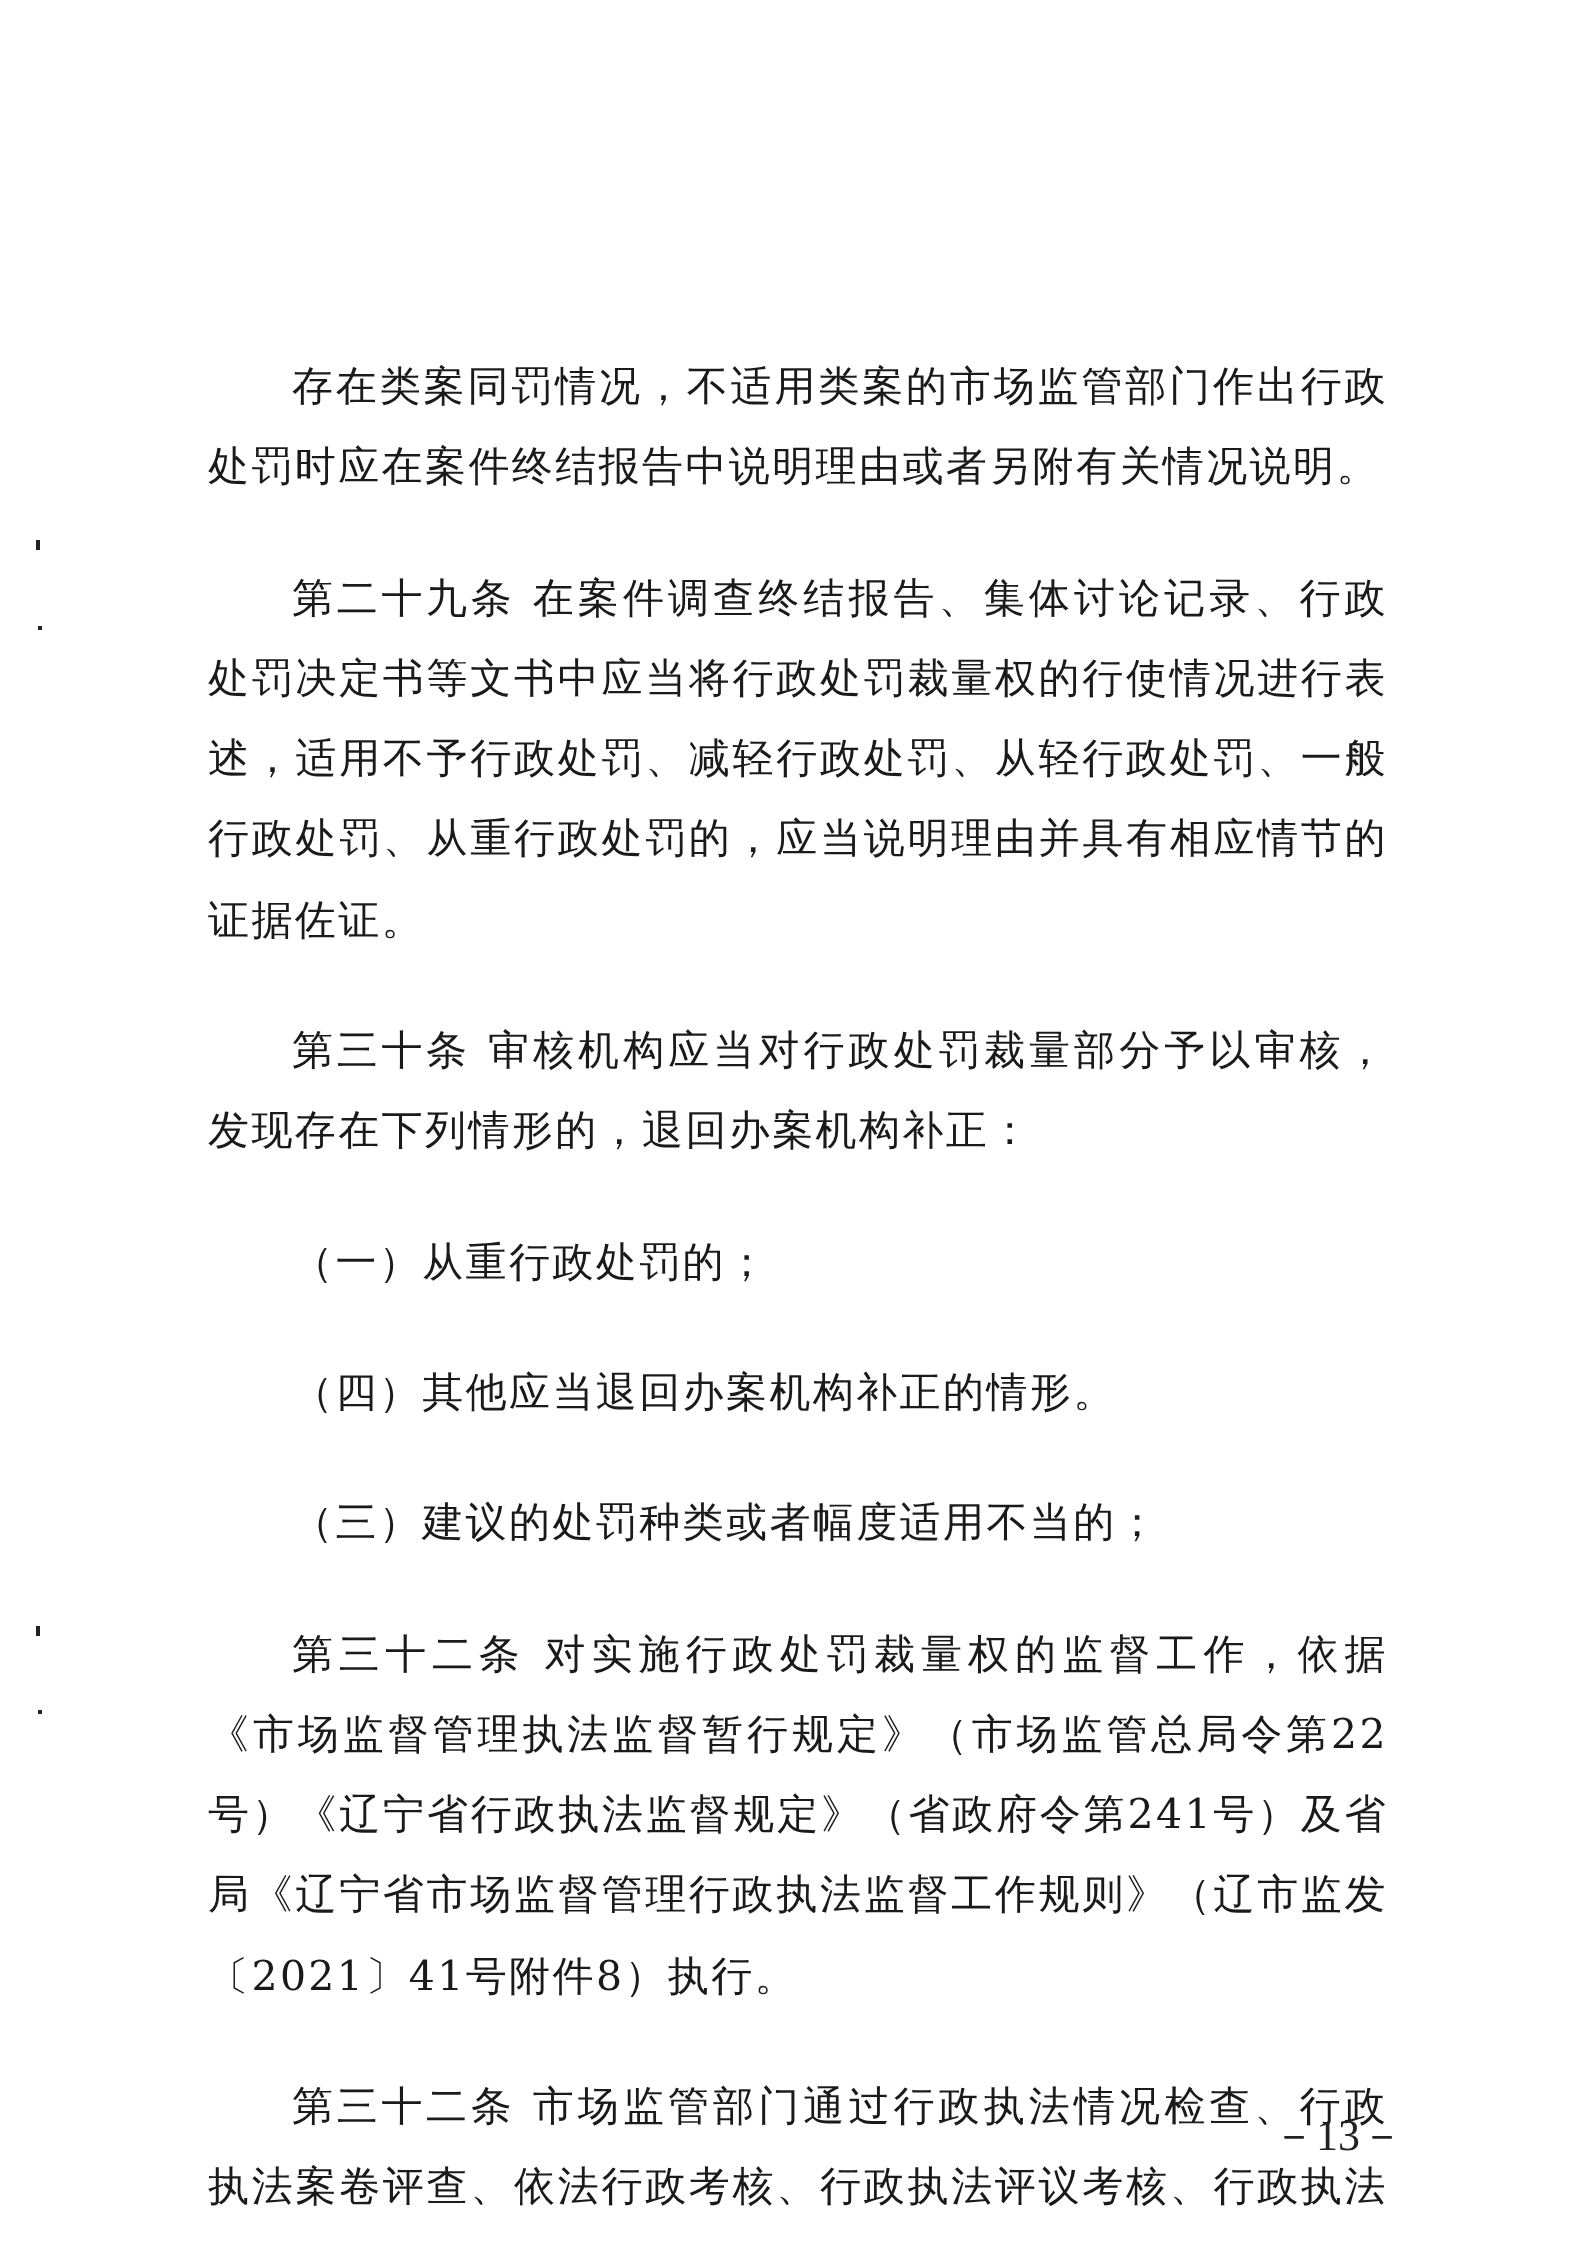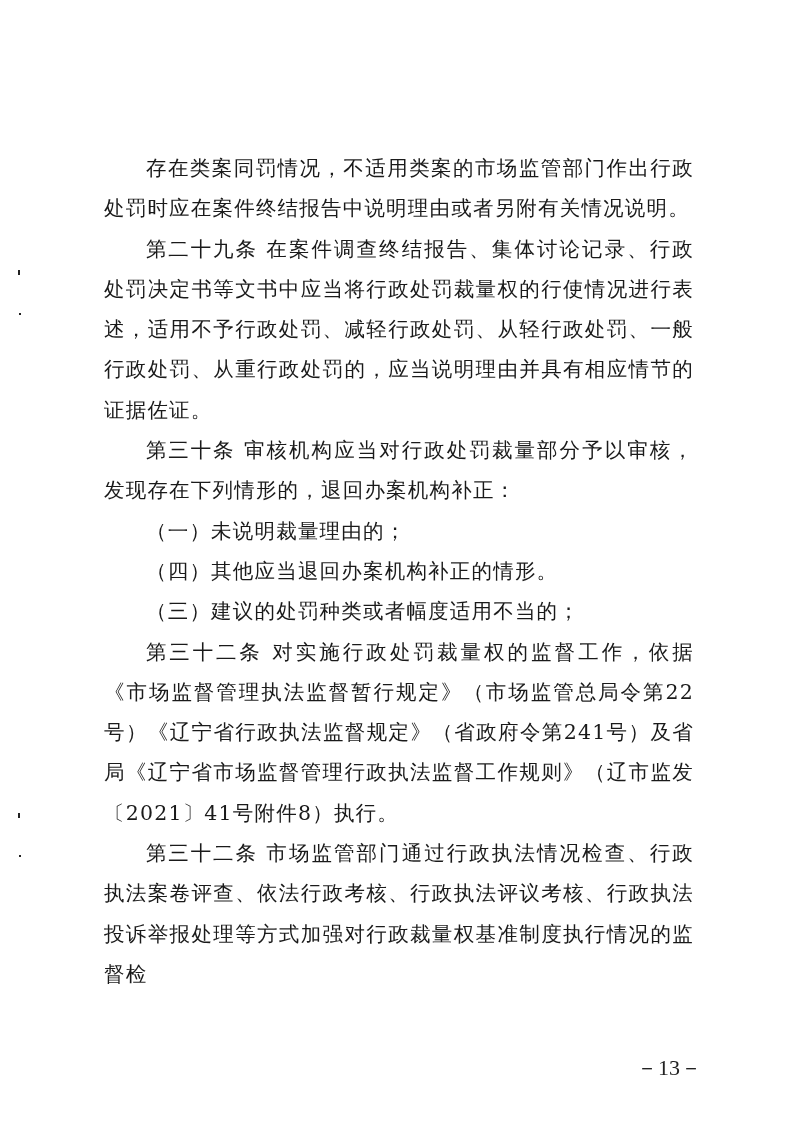--- a/index.html
+++ b/index.html
@@ -5,21 +5,21 @@
     html, body { margin: 0; padding: 0; }
     body {
       width: 794px; height: 1123px; background: #ffffff; position: relative; overflow: hidden;
       font-family: "DejaVu Serif", "Liberation Serif", serif; color: #1a1a1a;
     }
     .page { position: absolute; left: 104px; top: 148px; width: 590px; }
     .para {
       font-size: 20.5px; line-height: 40.3px; margin: 0; text-align: justify;
       text-align-last: left; letter-spacing: 1.2px;
     }
-    .indent { text-indent: 42px; }
+    .indent { text-indent: 42px; margin-top: 25px; }
     .article-title { font-weight: normal; font-family: "DejaVu Sans", "Liberation Sans", sans-serif; letter-spacing: 1px; }
     .page-number {
       position: absolute; left: 636px; top: 1053px; font-size: 22px;
       font-family: "Liberation Serif", "DejaVu Serif", serif; color: #222;
     }
     .mark { position: absolute; background: #222; }
   </style>
 </head>
 <body>
 
@@ -27,21 +27,21 @@
   <p class="para indent">
     <span>存在类案同罚情况，不适用类案的市场监管部门作出行政处罚时应在案件终结报告中说明理由或者另附有关情况说明。</span>
   </p>
   <p class="para indent">
     <span class="article-title">第二十九条</span><span> 在案件调查终结报告、集体讨论记录、行政处罚决定书等文书中应当将行政处罚裁量权的行使情况进行表述，适用不予行政处罚、减轻行政处罚、从轻行政处罚、一般行政处罚、从重行政处罚的，应当说明理由并具有相应情节的证据佐证。</span>
   </p>
   <p class="para indent">
     <span class="article-title">第三十条</span><span> 审核机构应当对行政处罚裁量部分予以审核，发现存在下列情形的，退回办案机构补正：</span>
   </p>
   <p class="para indent">
-    <span>（一）未说明裁量理由的；</span>
+    <span>（一）从重行政处罚的；</span>
   </p>
   <p class="para indent">
     <span>（四）其他应当退回办案机构补正的情形。</span>
   </p>
   <p class="para indent">
     <span>（三）建议的处罚种类或者幅度适用不当的；</span>
   </p>
   <p class="para indent">
     <span class="article-title">第三十二条</span><span> 对实施行政处罚裁量权的监督工作，依据《市场监督管理执法监督暂行规定》（市场监管总局令第22号）《辽宁省行政执法监督规定》（省政府令第241号）及省局《辽宁省市场监督管理行政执法监督工作规则》（辽市监发〔2021〕41号附件8）执行。</span>
   </p>

